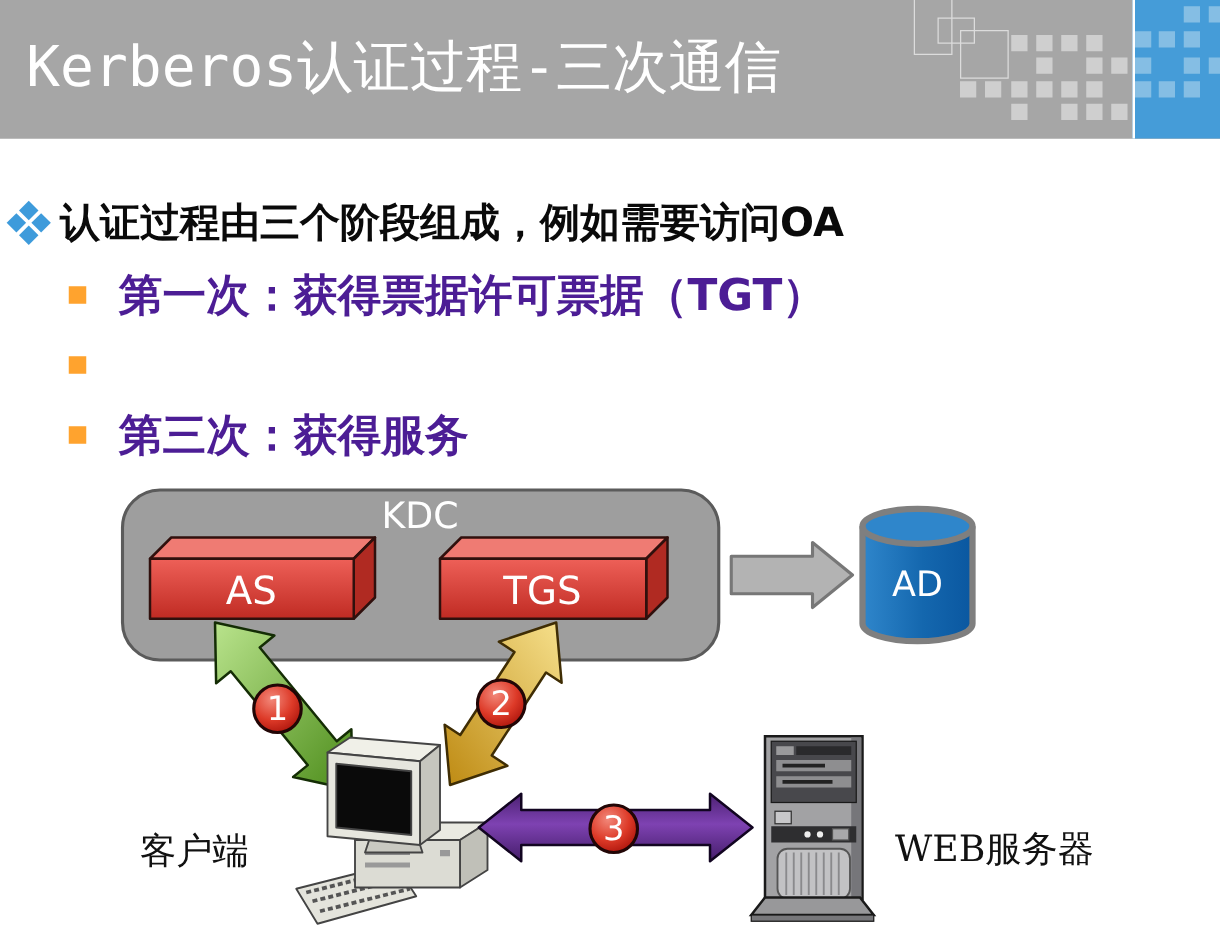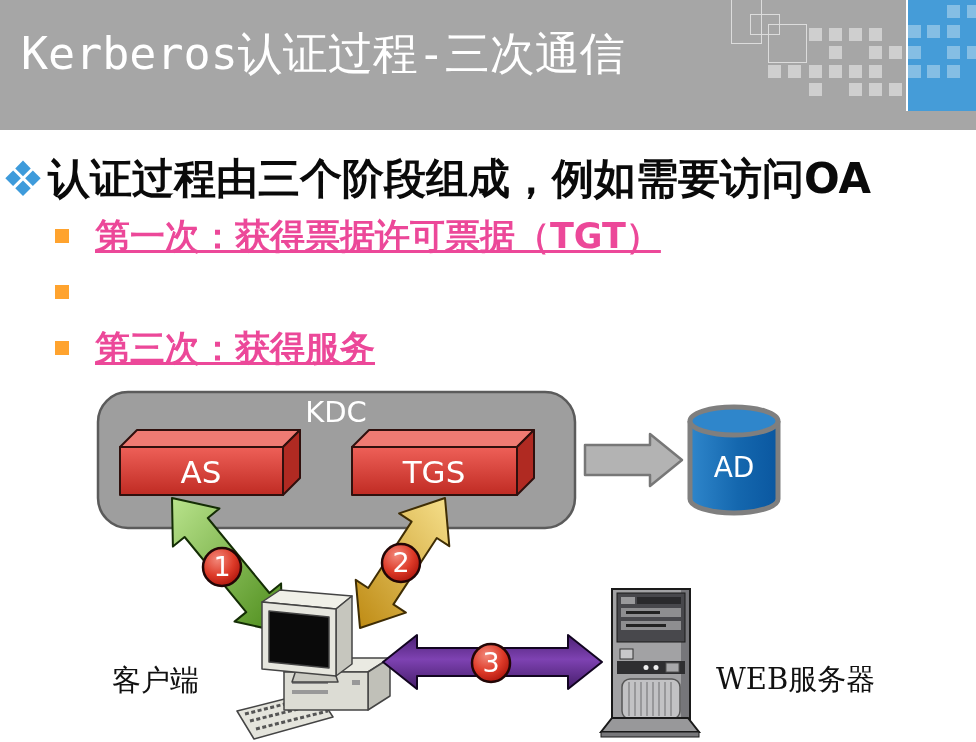--- a/index.html
+++ b/index.html
@@ -1,20 +1,20 @@
 <!DOCTYPE html>
 <html><head>
 <meta charset="utf-8">
 <style>
   html,body{margin:0;padding:0;background:#fff;}
   #slide{position:relative;width:976px;height:742px;background:#ffffff;overflow:hidden;
          font-family:"DejaVu Sans","Liberation Sans",sans-serif;}
 
   
-  #header{position:absolute;left:0;top:0;width:976px;height:130px;background:#A6A6A6;overflow:hidden;}
+  #header{position:absolute;left:0;top:0;width:976px;height:111px;background:#A6A6A6;overflow:hidden;}
   #title{position:absolute;left:21px;top:24px;font-size:45px;line-height:60px;color:#ffffff;
          font-family:"DejaVu Sans Mono","DejaVu Sans",monospace;font-weight:400;white-space:nowrap;}
   .outline-sq{position:absolute;border:1.5px solid #DCDCDC;background:transparent;}
   #osq1{left:731px;top:-8px;width:29px;height:50px;}
   #osq2{left:750px;top:14px;width:28px;height:19px;}
   #osq3{left:768px;top:24px;width:37px;height:37px;}
   
   #gray-squares{position:absolute;left:809px;top:28px;width:13px;height:13px;background:#CFCFCF;
     box-shadow:20px 0 #CFCFCF,40px 0 #CFCFCF,60px 0 #CFCFCF,
                20px 18px #CFCFCF,60px 18px #CFCFCF,80px 18px #CFCFCF,
@@ -25,25 +25,25 @@
     box-shadow:39px -20px #85BEE4,59px -20px #85BEE4,
                19px 0 #85BEE4,39px 0 #85BEE4,
                0 21px #85BEE4,39px 21px #85BEE4,59px 21px #85BEE4,
                0 40px #85BEE4,19px 40px #85BEE4,39px 40px #85BEE4;}
 
   
   #main-bullet{position:absolute;left:8px;top:150px;height:58px;display:flex;align-items:center;}
   #diamond{width:26px;height:26px;transform:rotate(45deg);display:grid;
            grid-template-columns:11px 11px;grid-template-rows:11px 11px;gap:3px;margin:0 12px 0 2px;flex:0 0 auto;}
   #diamond i{display:block;background:#3E9BDB;}
-  #main-bullet .txt{font-size:42px;font-weight:600;color:#0a0a0a;white-space:nowrap;text-align:right;}
+  #main-bullet .txt{font-size:32px;font-weight:600;color:#0a0a0a;white-space:nowrap;text-align:right;}
   #sub-bullets{position:absolute;left:55px;top:208px;}
   .sub-bullet{height:56px;display:flex;align-items:center;}
   .sub-bullet .sq{width:14px;height:14px;background:#FFA32E;margin-right:26px;flex:0 0 auto;}
-  .sub-bullet .txt{font-size:35px;font-weight:600;color:#ec4899;white-space:nowrap;text-decoration:underline;}
+  .sub-bullet .txt{font-size:35px;font-weight:600;color:#4c1d95;white-space:nowrap;}
 
   
   #diagram{position:absolute;left:0;top:380px;width:976px;height:362px;}
   #diagram text{font-family:"DejaVu Sans","Liberation Sans",sans-serif;}
   #diagram text.serifLabel{font-family:"DejaVu Serif","Liberation Serif",serif;fill:#111111;}
 </style>
 </head>
 <body>
 
 <div id="slide">

